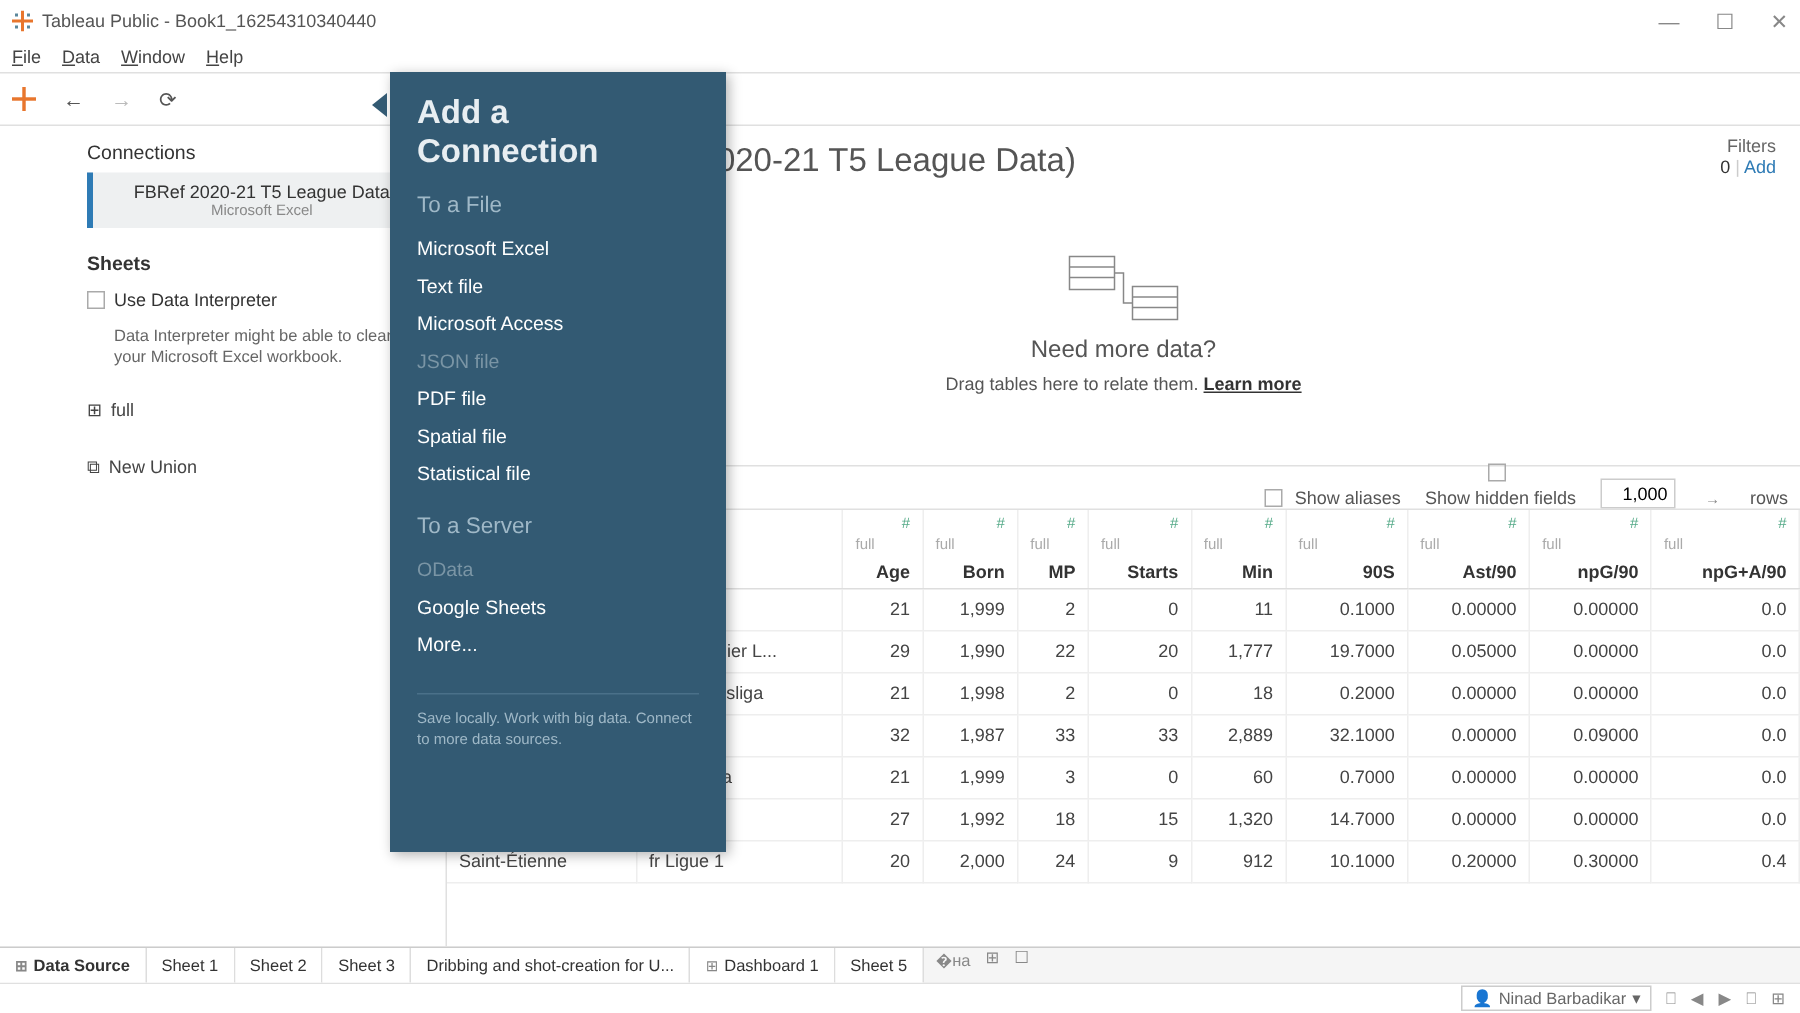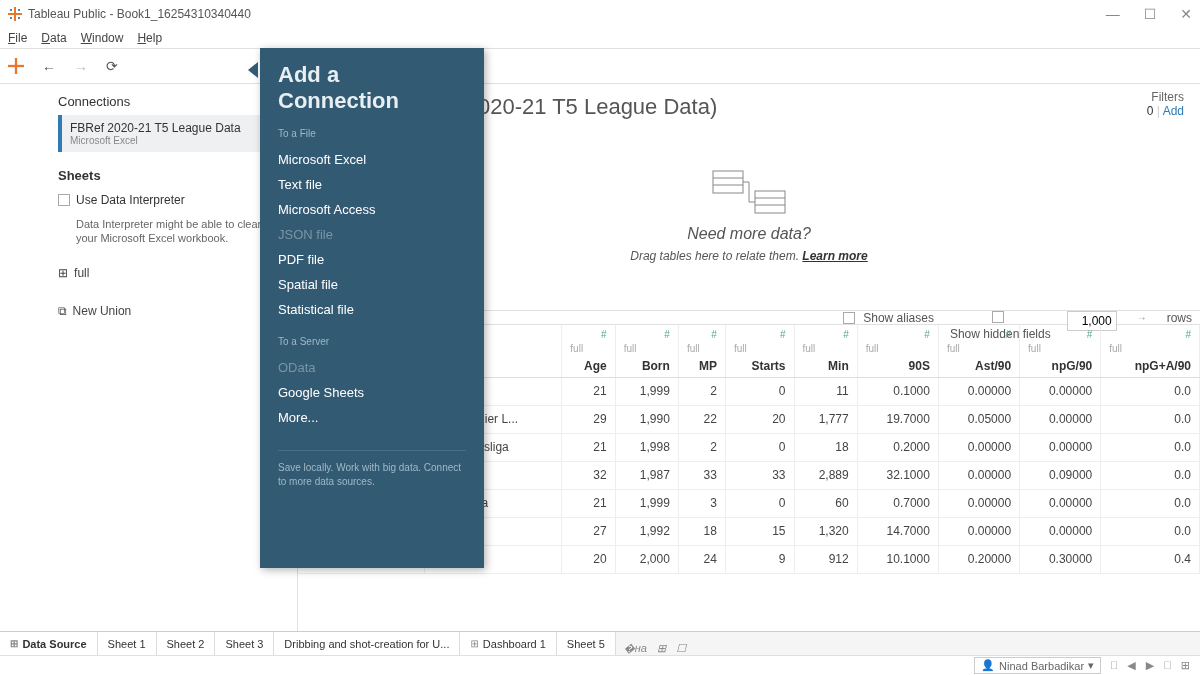--- a/index.html
+++ b/index.html
@@ -21,74 +21,74 @@
 .toolbar { height: 36px; border-top: 1px solid #e0e0e0; border-bottom: 1px solid #e0e0e0; display: flex; align-items: center; padding: 0 8px; gap: 18px; color: #555; }
 .toolbar .tbtn { cursor: pointer; font-size: 14px; display: flex; align-items: center; }
 
 
 .main { display: flex; height: calc(675px - 28px - 20px - 36px - 24px - 20px); }
 
 
 .sidebar { width: 250px; border-right: 1px solid #e0e0e0; padding: 8px 10px; display: flex; flex-direction: column; gap: 6px; margin-left: 48px; }
 .sidebar-head { display: flex; justify-content: space-between; align-items: center; font-size: 13px; margin-top: 2px; }
 .sidebar-head .addlink { color: #2e7bb5; cursor: pointer; }
-.conn-item { background: #eef0f1; border-left: 4px solid #2e7bb5; padding: 6px 8px; }
+.conn-item { background: #eef0f1; border-left: 4px solid #2e7bb5; padding: 6px 8px; text-align: center; }
 .conn-item .cn { font-size: 12px; color: #333; }
 .conn-item .ct { font-size: 10px; color: #888; }
 .section-title { font-size: 13px; font-weight: 600; margin-top: 10px; }
 .chk-row { display: flex; align-items: center; gap: 6px; margin-top: 4px; }
 .chk { width: 12px; height: 12px; border: 1px solid #aaa; }
 .interp-note { font-size: 11px; color: #666; margin: 4px 0 10px 18px; line-height: 1.3; }
 .sheet-mini { display: flex; align-items: center; gap: 6px; margin-top: 4px; color: #444; font-size: 12px; cursor: pointer; }
 .union-row { display: flex; align-items: center; gap: 6px; margin-top: 18px; color: #444; font-size: 12px; cursor: pointer; }
 
 
 .content { flex: 1; display: flex; flex-direction: column; position: relative; }
 .ds-title { font-size: 22px; font-weight: 300; color: #555; padding: 10px 16px 0 40px; }
 .ds-title .bullet { font-size: 10px; vertical-align: middle; margin-right: 8px; color: #888;}
 .filters-box { position: absolute; right: 16px; top: 6px; text-align: right; font-size: 12px; }
 .filters-box .ftitle { color: #666; }
 .filters-box .fadd { color: #2e7bb5; cursor: pointer; }
-.canvas { flex: 0 0 190px; display: flex; flex-direction: column; align-items: center; justify-content: center; color: #666; font-style: italic; }
+.canvas { flex: 0 0 190px; display: flex; flex-direction: column; align-items: center; justify-content: center; color: #666; }
 .canvas svg { margin-bottom: 8px; }
 .canvas .needmore { font-size: 16px; color: #555; margin-bottom: 6px; }
 .canvas .drag { font-size: 12px; color: #555; }
 .canvas .drag a { color: #333; text-decoration: underline; font-weight: 600; cursor: pointer; }
 
-.grid-opts { height: 15px; border-top: 1px solid #e0e0e0; border-bottom: 1px solid #e0e0e0; display: flex; align-items: flex-start; justify-content: flex-end; gap: 16px; padding-right: 8px; font-size: 12px; color: #555; }
+.grid-opts { height: 30px; border-top: 1px solid #e0e0e0; border-bottom: 1px solid #e0e0e0; display: flex; align-items: flex-end; justify-content: flex-end; gap: 16px; padding-right: 8px; font-size: 12px; color: #555; }
 .grid-opts .chk { margin-right: 4px; }
 .grid-opts .rowcount { width: 50px; border: 1px solid #ccc; padding: 2px 4px; text-align: right; font-size: 12px; }
 .grid-opts .arrow { color: #888; font-size: 10px; padding: 0 4px; cursor: pointer;}
 
 .grid-wrap { flex: 1; overflow: hidden; position: relative; }
 .grid { border-collapse: collapse; font-size: 12px; width: 100%; }
 .grid th, .grid td { border-right: 1px solid #eee; padding: 0 8px; white-space: nowrap; height: 28px; text-align: left; }
 .grid .type-row td { height: 16px; font-size: 10px; color: #5a8; padding-top: 2px; }
 .grid .type-row td.num { color: #5a8; text-align: right; }
 .grid .src-row td { height: 14px; font-size: 10px; color: #aaa; }
 .grid .hdr-row td { font-weight: 600; color: #333; height: 22px; border-bottom: 1px solid #ddd; }
 .grid .data-row td { border-bottom: 1px solid #eee; color: #444; }
 .grid td.num { text-align: right; }
 
 
 .conn-panel { position: absolute; left: 260px; top: 48px; width: 224px; height: 520px; background: #335a73; color: #e8eef2; padding: 14px 18px; z-index: 50; box-shadow: 2px 2px 8px rgba(0,0,0,0.3); }
 .conn-panel .arrow-back { position: absolute; left: -12px; top: 14px; width: 0; height: 0; border-top: 8px solid transparent; border-bottom: 8px solid transparent; border-right: 10px solid #335a73; }
 .conn-panel h2 { font-size: 22px; font-weight: 700; margin-bottom: 4px; }
 .conn-panel .sub { font-size: 10px; color: #a9bdc9; margin-bottom: 20px; }
-.conn-panel .grp { font-size: 10px; color: #9fb8c7; margin: 14px 0 8px; }
+.conn-panel .grp { font-size: 15px; color: #9fb8c7; margin: 14px 0 8px; }
 .conn-panel .opt { font-size: 13px; color: #fff; padding: 5px 0; cursor: pointer; }
 .conn-panel .opt.dim { color: #7a95a5; }
 .conn-panel .footnote { font-size: 10px; color: #9fb8c7; border-top: 1px solid #4a7089; padding-top: 10px; margin-top: 20px; line-height: 1.4; }
 
 
 .ws-tabs { height: 24px; border-top: 1px solid #ccc; display: flex; align-items: stretch; font-size: 11px; background: #f5f5f5; }
 .ws-tab { padding: 0 10px; display: flex; align-items: center; border-right: 1px solid #ddd; cursor: pointer; background: #fff; }
 .ws-tab.active { background: #fff; font-weight: 600; }
 .ws-tab .tabicon { margin-right: 4px; font-size: 10px; color: #888; }
-.ws-addicons { display: flex; align-items: flex-end; gap: 10px; padding: 0 8px; color: #888; font-style: italic; }
+.ws-addicons { display: flex; align-items: flex-start; gap: 10px; padding: 0 8px; color: #888; }
 
 
 .statusbar { height: 20px; border-top: 1px solid #e0e0e0; display: flex; align-items: center; justify-content: flex-end; padding: 0 10px; gap: 10px; font-size: 11px; color: #666; background: #fff;}
 .statusbar .user { border: 1px solid #ccc; padding: 1px 6px; display: flex; align-items: center; gap: 4px; }
 .statusbar .sb-icon { color: #888; cursor: pointer; }
 </style>
 </head>
 <body>
 
 <div class="titlebar">

